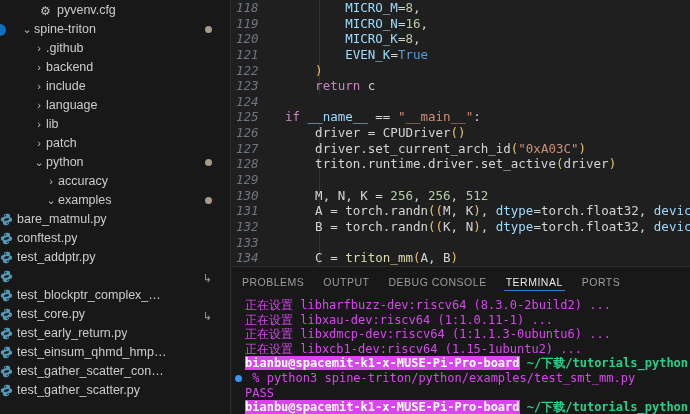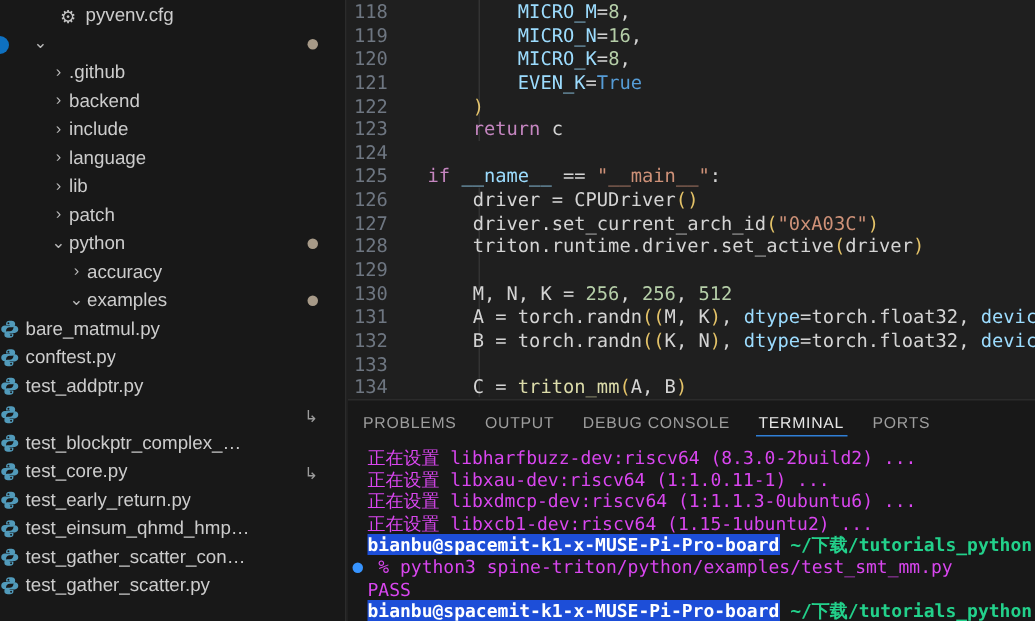--- a/index.html
+++ b/index.html
@@ -30,62 +30,63 @@
     border-radius:50%; background:#a79a88; }
   .symlink { position:absolute; right:18px; top:2px; color:#9b9b9b; font-size:11px; }
   .d0 { padding-left:20px; } .d1 { padding-left:32px; } .d2 { padding-left:44px; }
   .file.d2 { padding-left:40px; } .file.d3 { }
 
   
   .main { position:absolute; left:232px; top:0; width:458px; height:414px; }
   .editor { position:relative; width:458px; height:265px; background:#1f1f1f; overflow:hidden;
     font-family:"DejaVu Sans Mono", monospace; font-size:12.5px; line-height:15.65px; }
   .code-line { display:flex; height:15.65px; white-space:pre; }
-  .ln { width:26px; flex:0 0 26px; text-align:right; color:#6e7681; padding-left:4px; }
+  .ln { width:26px; flex:0 0 26px; text-align:right; color:#6e7681; padding-left:4px;font-style:italic; }
   .ct { margin-left:27px; white-space:pre; }
   .guide { position:absolute; width:1px; background:rgba(255,255,255,0.09); left:87px; }
   .g1 { top:0; height:94px; } .g2 { top:125px; height:140px; }
   .tok-kw { color:#C586C0; } .tok-pm { color:#9CDCFE; } .tok-nu { color:#B5CEA8; }
   .tok-st { color:#CE9178; } .tok-kb { color:#569CD6; } .tok-br { color:#e3c268; }
   .tok-fn { color:#DCDCAA; } .tok-pl { color:#D4D4D4; }
 
   
   .panel { position:absolute; left:0; top:266px; width:458px; height:148px;
     background:#181818; border-top:1px solid #2b2b2b; }
   .panel-tabs { display:flex; align-items:center; height:29px; padding-left:8px; }
   .ptab { position:relative; margin-right:15px; font-size:10.5px; letter-spacing:0.5px;
     color:#9d9d9d; cursor:pointer; padding:6px 2px; }
   .ptab.active { color:#e7e7e7; }
   .ptab.active::after { content:""; position:absolute; left:0; right:0; bottom:3px;
     height:1px; background:#2f7fd6; }
   .term { margin-left:13px; padding-top:2px; font-family:"DejaVu Sans Mono", monospace;
     font-size:12px; line-height:14.6px; color:#cccccc; }
   .t-line { position:relative; white-space:pre; height:14.6px; }
   .s-plain { color:#d946ef; }
-  .s-host { color:#ffffff; font-weight:bold; background:#1d4ed8; }
+  .s-host { color:#ffffff; font-weight:bold; background:#d946ef; }
   .s-path { color:#23d18b; font-weight:bold; }
   .dec { position:absolute; left:-10px; top:4px; width:7px; height:7px; border-radius:50%;
     background:#3794ff; }
 </style>
 </head>
 <body>
 
 <div class="app">
   <div class="edge-badge"></div>
 
   <div class="sidebar">
     <div id="tree">
         <div class="row file d2">
           <span class="fixicon">
             <span class="gear">⚙</span>
           </span>
           <span class="lbl">pyvenv.cfg</span>
         </div>
         <div class="row d0">
           <span class="chev expanded">⌄</span>
+          <span class="lbl">spine-triton</span>
           <span class="badge-dot"></span>
         </div>
         <div class="row d1">
           <span class="chev collapsed">›</span>
           <span class="lbl">.github</span>
         </div>
         <div class="row d1">
           <span class="chev collapsed">›</span>
           <span class="lbl">backend</span>
         </div>

